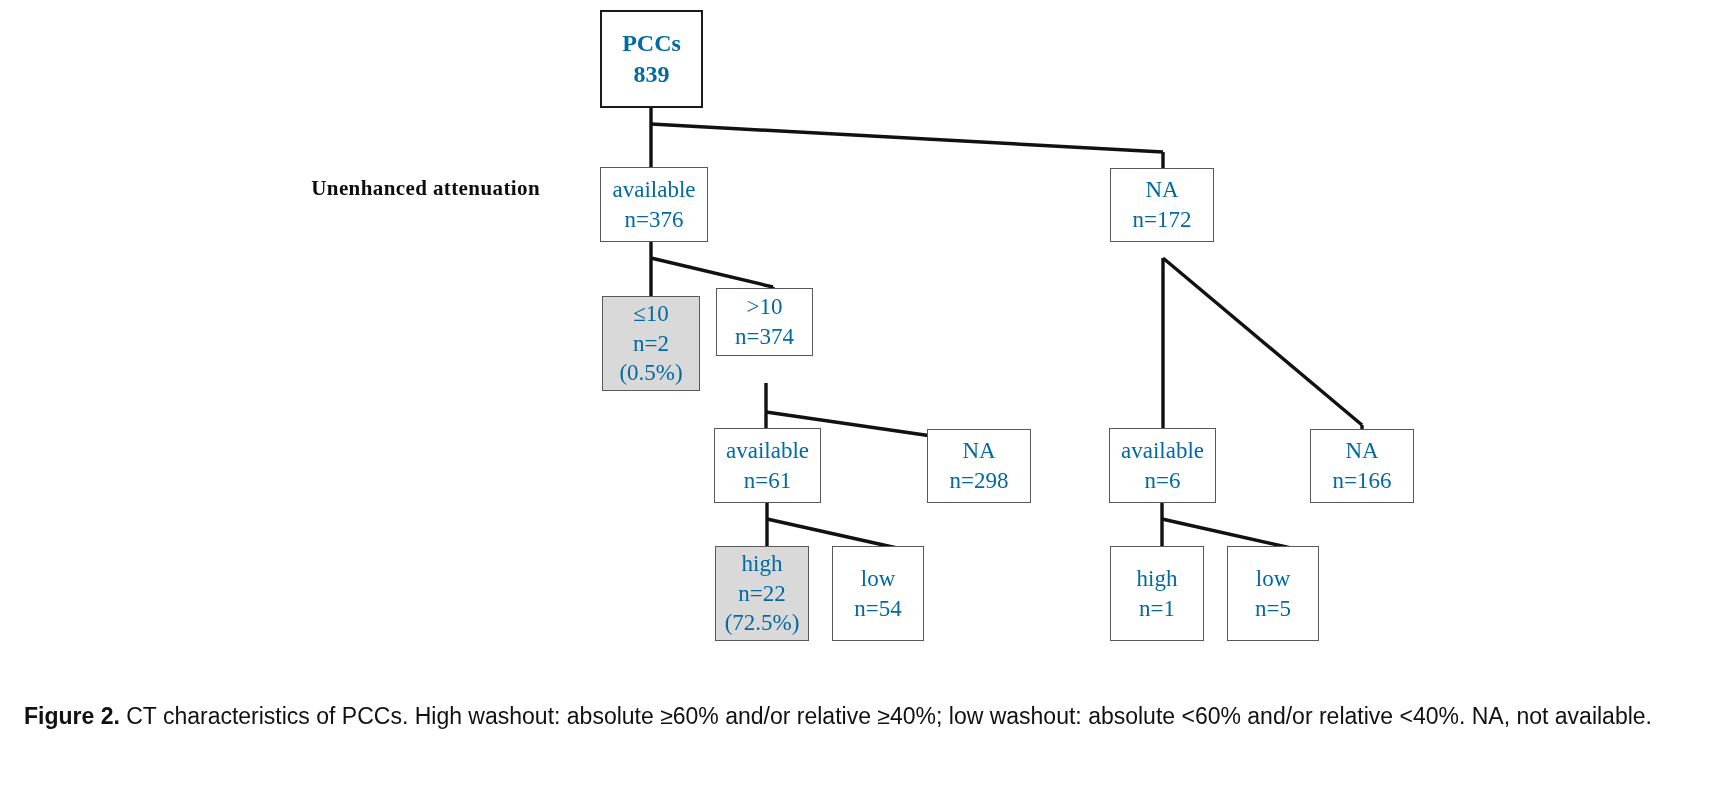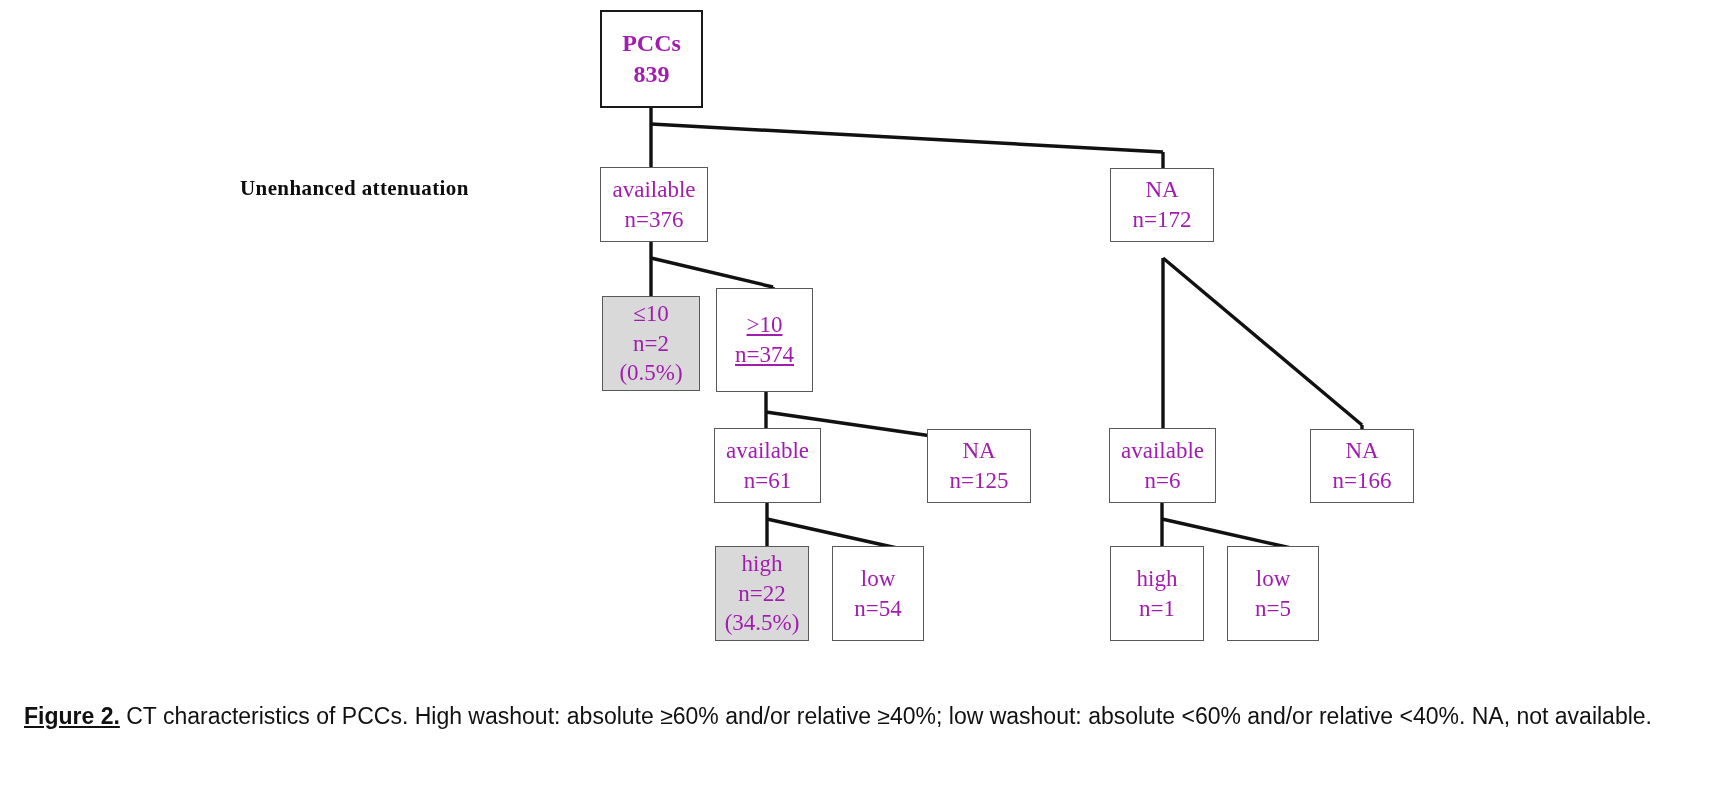--- a/index.html
+++ b/index.html
@@ -28,34 +28,34 @@
 
   
   .row-label {
     position: absolute;
     font-family: "Liberation Serif", "DejaVu Serif", serif;
     font-weight: bold;
     font-size: 21px;
     letter-spacing: 0.4px;
     color: #0d0d0d;
     white-space: nowrap;
-    text-align: left;
+    text-align: right;
   }
 
   
   .node {
     position: absolute;
     box-sizing: border-box;
     border: 1.6px solid #595959;
     background: #ffffff;
     display: flex;
     flex-direction: column;
     align-items: center;
     justify-content: center;
-    color: #a21caf;
+    color: #0369a1;
     font-family: "Liberation Serif", "DejaVu Serif", serif;
     font-size: 23px;
     line-height: 1.30;
   }
   .node .ln {
     display: block;
     white-space: nowrap;
   }
   .node.root {
     border: 2.4px solid #1a1a1a;
@@ -73,21 +73,20 @@
     left: 24px;
     top: 700px;
     width: 1672px;
     font-family: "Liberation Sans", "DejaVu Sans", sans-serif;
     font-size: 23px;
     line-height: 1.42;
     color: #111111;
   }
   #caption .cap-label {
     font-weight: bold;
-    text-decoration: underline;
   }
 </style>
 </head>
 <body>
 
 <div id="page">
 
   <svg id="connectors" viewBox="0 0 1718 690">
     <g stroke="#111111" fill="none" stroke-width="3.4" stroke-linecap="butt">
 
@@ -157,49 +156,49 @@
     <span class="ln">NA</span>
     <span class="ln">n=172</span>
   </div>
 
   <div class="node shaded" style="left:602px; top:296px; width:98px; height:95px;">
     <span class="ln">≤10</span>
     <span class="ln">n=2</span>
     <span class="ln">(0.5%)</span>
   </div>
 
-  <div class="node" style="left:716px; top:288px; width:97px; height:104px;text-decoration:underline;">
+  <div class="node" style="left:716px; top:288px; width:97px; height:68px;">
     <span class="ln">&gt;10</span>
     <span class="ln">n=374</span>
   </div>
 
   <div class="node" style="left:714px; top:428px; width:107px; height:75px;">
     <span class="ln">available</span>
     <span class="ln">n=61</span>
   </div>
 
   <div class="node" style="left:927px; top:429px; width:104px; height:74px;">
     <span class="ln">NA</span>
-    <span class="ln">n=125</span>
+    <span class="ln">n=298</span>
   </div>
 
   <div class="node" style="left:1109px; top:428px; width:107px; height:75px;">
     <span class="ln">available</span>
     <span class="ln">n=6</span>
   </div>
 
   <div class="node" style="left:1310px; top:429px; width:104px; height:74px;">
     <span class="ln">NA</span>
     <span class="ln">n=166</span>
   </div>
 
   <div class="node shaded" style="left:715px; top:546px; width:94px; height:95px;">
     <span class="ln">high</span>
     <span class="ln">n=22</span>
-    <span class="ln">(34.5%)</span>
+    <span class="ln">(72.5%)</span>
   </div>
 
   <div class="node" style="left:832px; top:546px; width:92px; height:95px;">
     <span class="ln">low</span>
     <span class="ln">n=54</span>
   </div>
 
   <div class="node" style="left:1110px; top:546px; width:94px; height:95px;">
     <span class="ln">high</span>
     <span class="ln">n=1</span>

